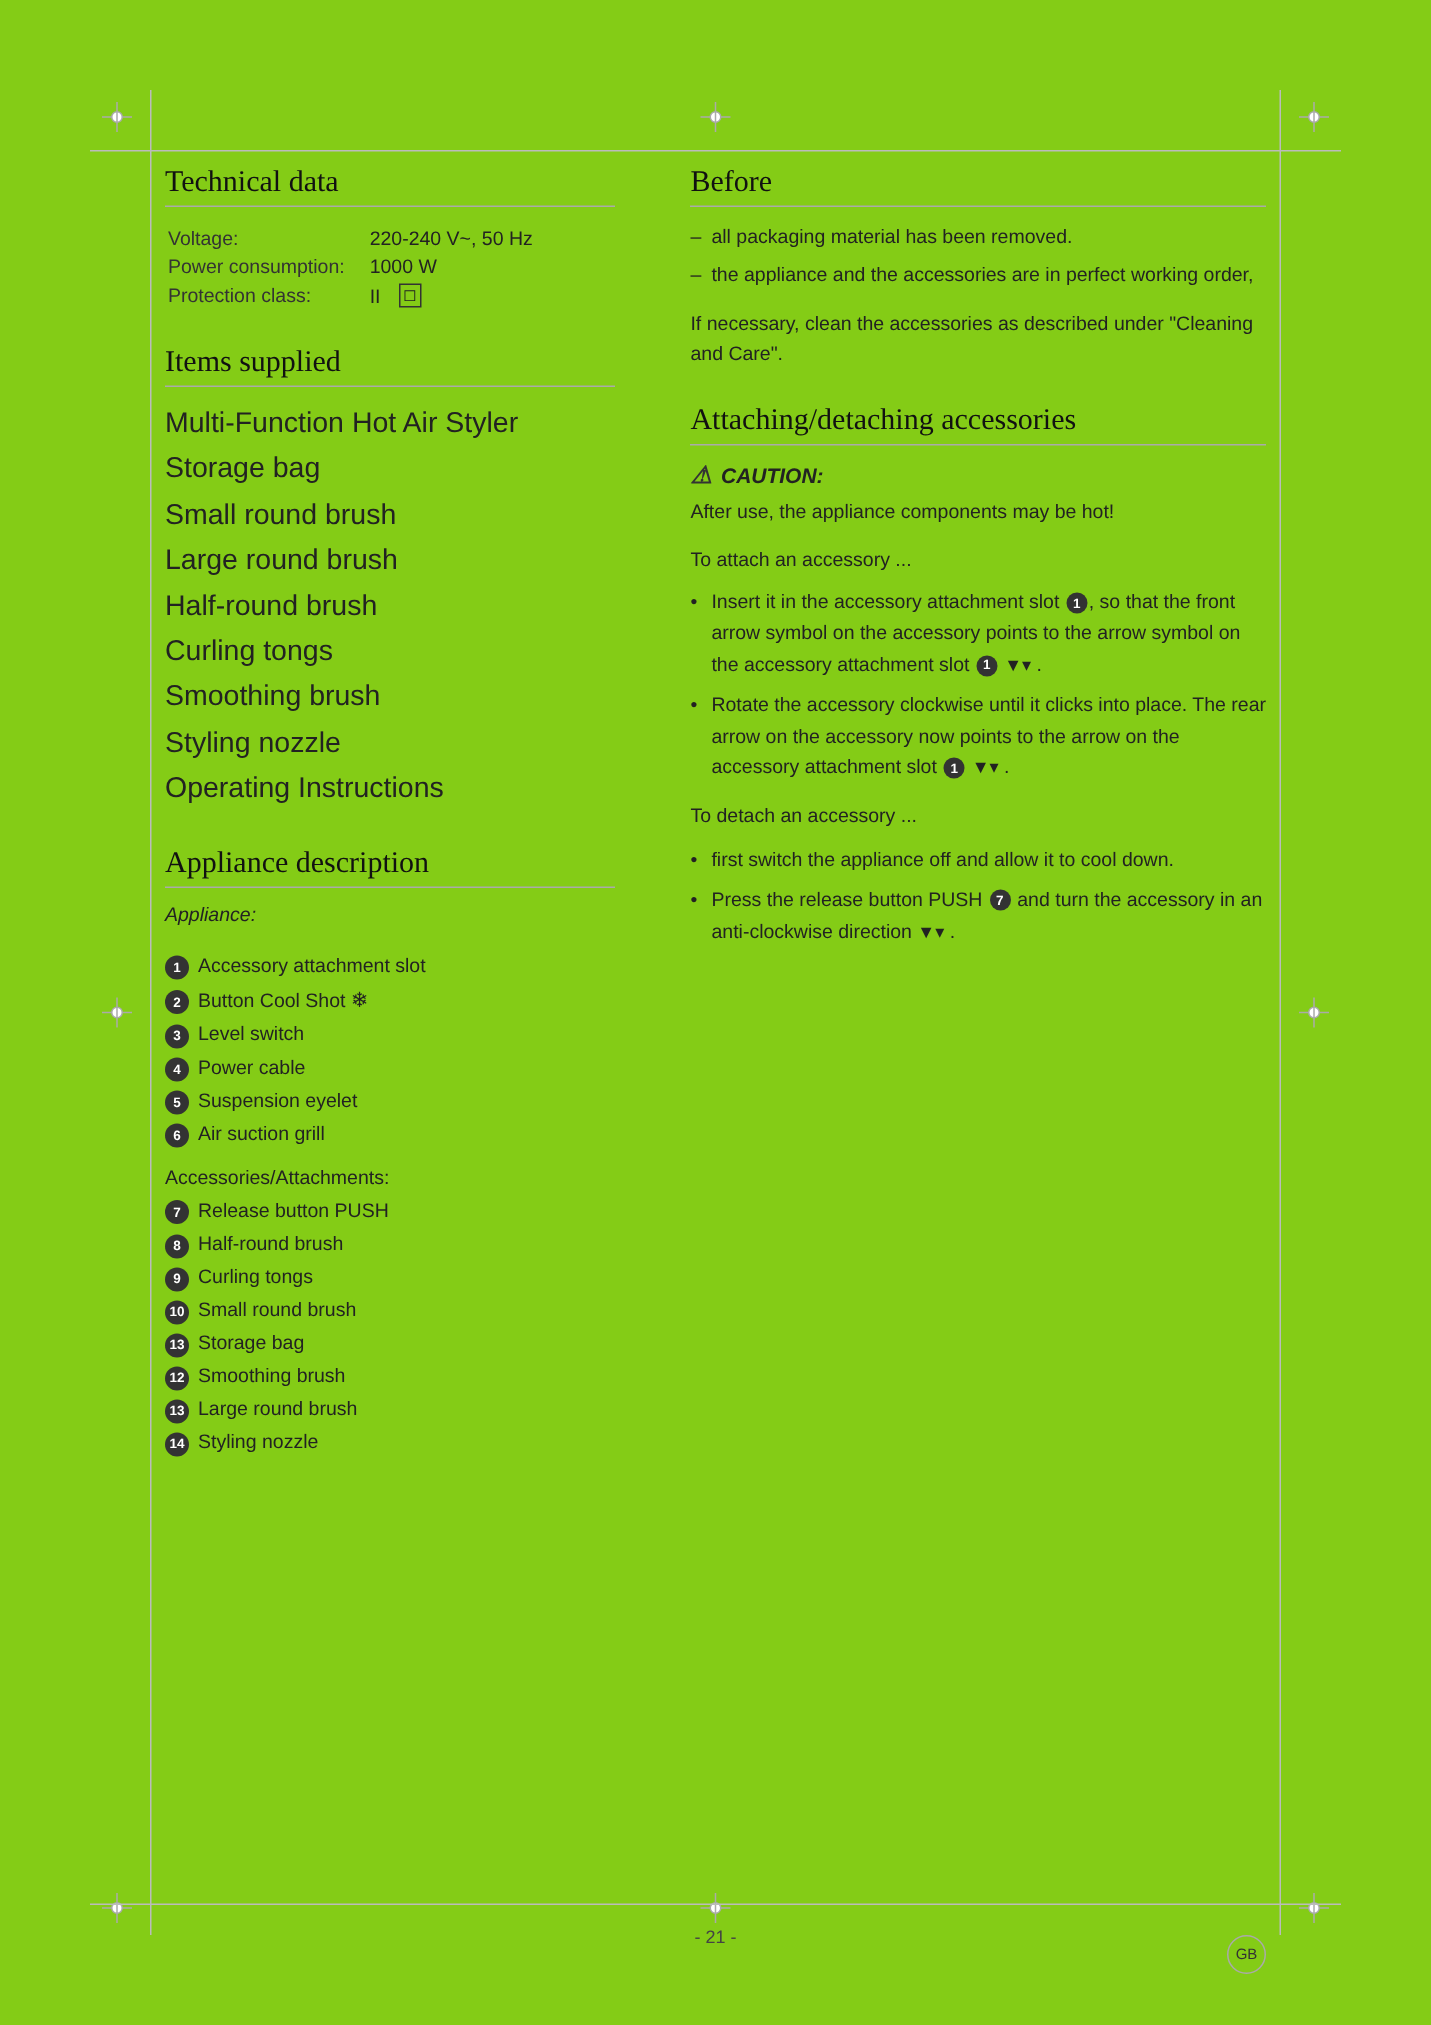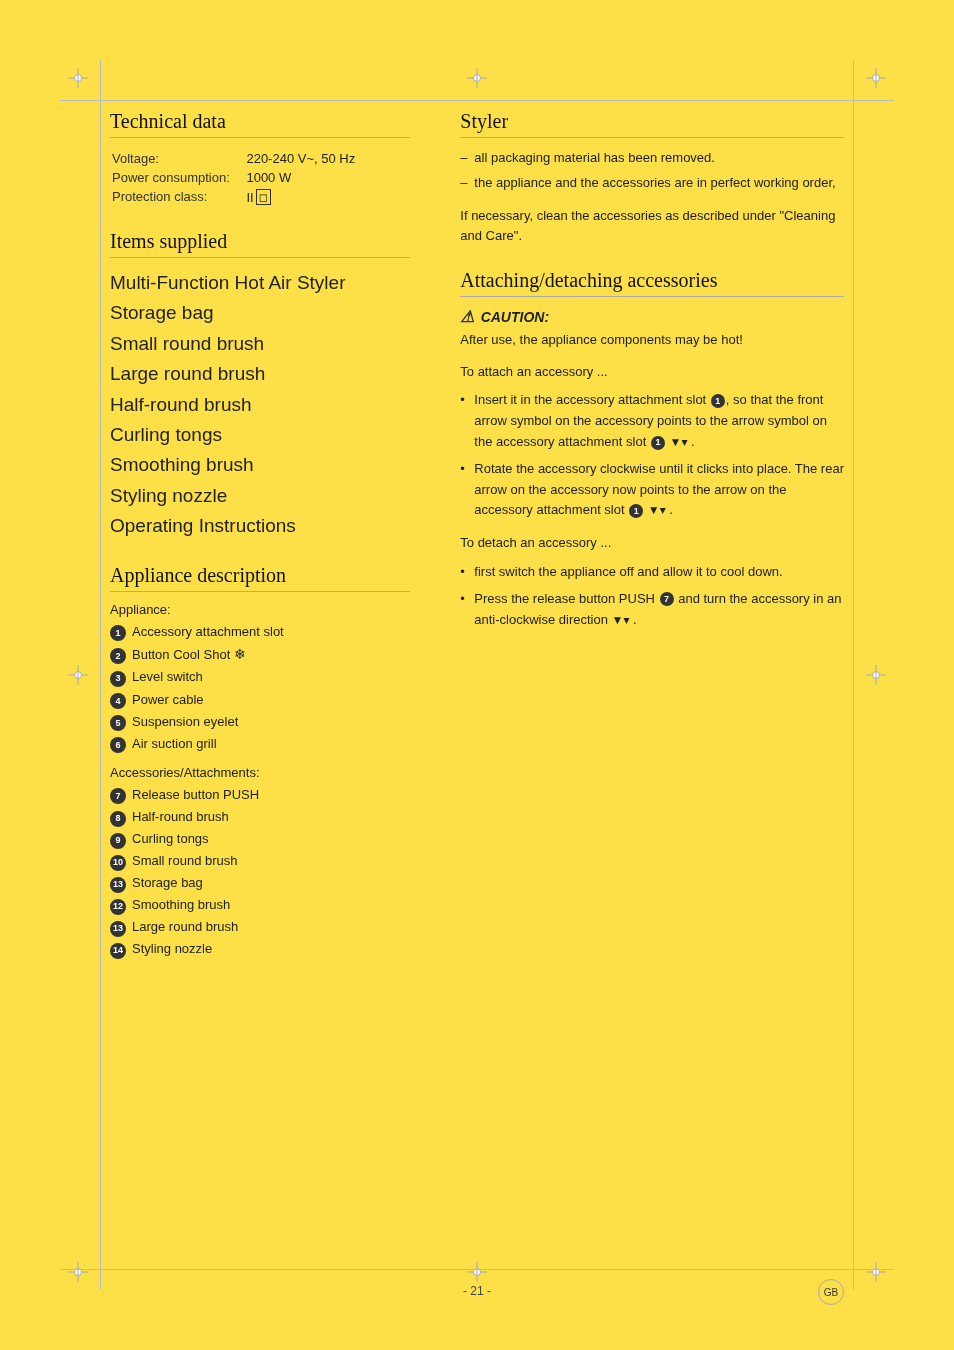--- a/index.html
+++ b/index.html
@@ -11,21 +11,21 @@
       width: 954px;
       min-height: 1350px;
       position: relative;
     }
 
     .page {
       width: 954px;
       min-height: 1350px;
       padding: 0;
       position: relative;
-      background: #fde047;
+      background: #84cc16;
     }
 
     
     .top-line {
       position: absolute;
       top: 100px;
       left: 60px;
       right: 60px;
       height: 1px;
       background: #bbb;
@@ -117,22 +117,23 @@
       margin: 0;
     }
     .items-list li {
       font-size: 19px;
       line-height: 1.6;
       color: #222;
     }
 
     .appliance-label {
       font-size: 13px;
-      margin-bottom: 4px;
-      color: #222;
+      margin-bottom: 16px;
+      color: #222;
+      font-style: italic;
     }
 
     .numbered-list {
       list-style: none;
       padding: 0;
       margin: 0 0 10px 0;
     }
     .numbered-list li {
       font-size: 13px;
       line-height: 1.7;
@@ -253,36 +254,36 @@
       justify-content: center;
       gap: 0;
     }
     .page-number {
       font-size: 12px;
       color: #444;
     }
     .gb-badge {
       position: absolute;
       right: 110px;
-      bottom: 45px;
+      bottom: 34px;
       border: 1px solid #aaa;
       border-radius: 50%;
       width: 26px;
       height: 26px;
       display: flex;
       align-items: center;
       justify-content: center;
       font-size: 10px;
       color: #333;
     }
 
     .protection-symbol {
       display: inline-flex;
       align-items: center;
-      gap: 2px;
+      gap: 12px;
       font-size: 13px;
     }
     .double-insulated {
       display: inline-flex;
       align-items: center;
       justify-content: center;
       border: 1px solid #333;
       padding: 0 2px;
       font-size: 11px;
       line-height: 1;
@@ -480,21 +481,21 @@
               <span>Styling nozzle</span>
             </li>
           </ul>
       </div>
 
     </div>
 
     <div class="right-col">
 
       <div class="section">
-        <div class="section-title">Styler</div>
+        <div class="section-title">Before</div>
         <ul class="bullet-list" id="startup-bullets">
             <li>all packaging material  has been removed.</li>
             <li>the appliance and the accessories are in perfect working order,</li>
           </ul>
         <p class="startup-text">If necessary, clean the accessories as described under "Cleaning and Care".</p>
       </div>
 
       <div class="section">
         <div class="section-title">Attaching/detaching accessories</div>
 

